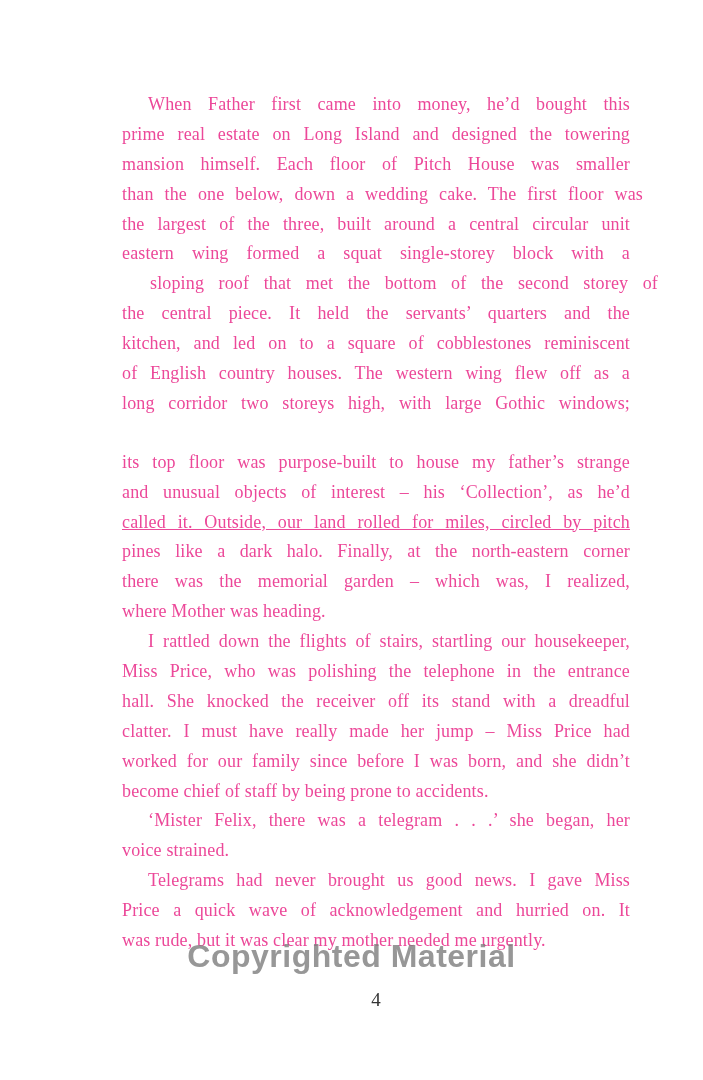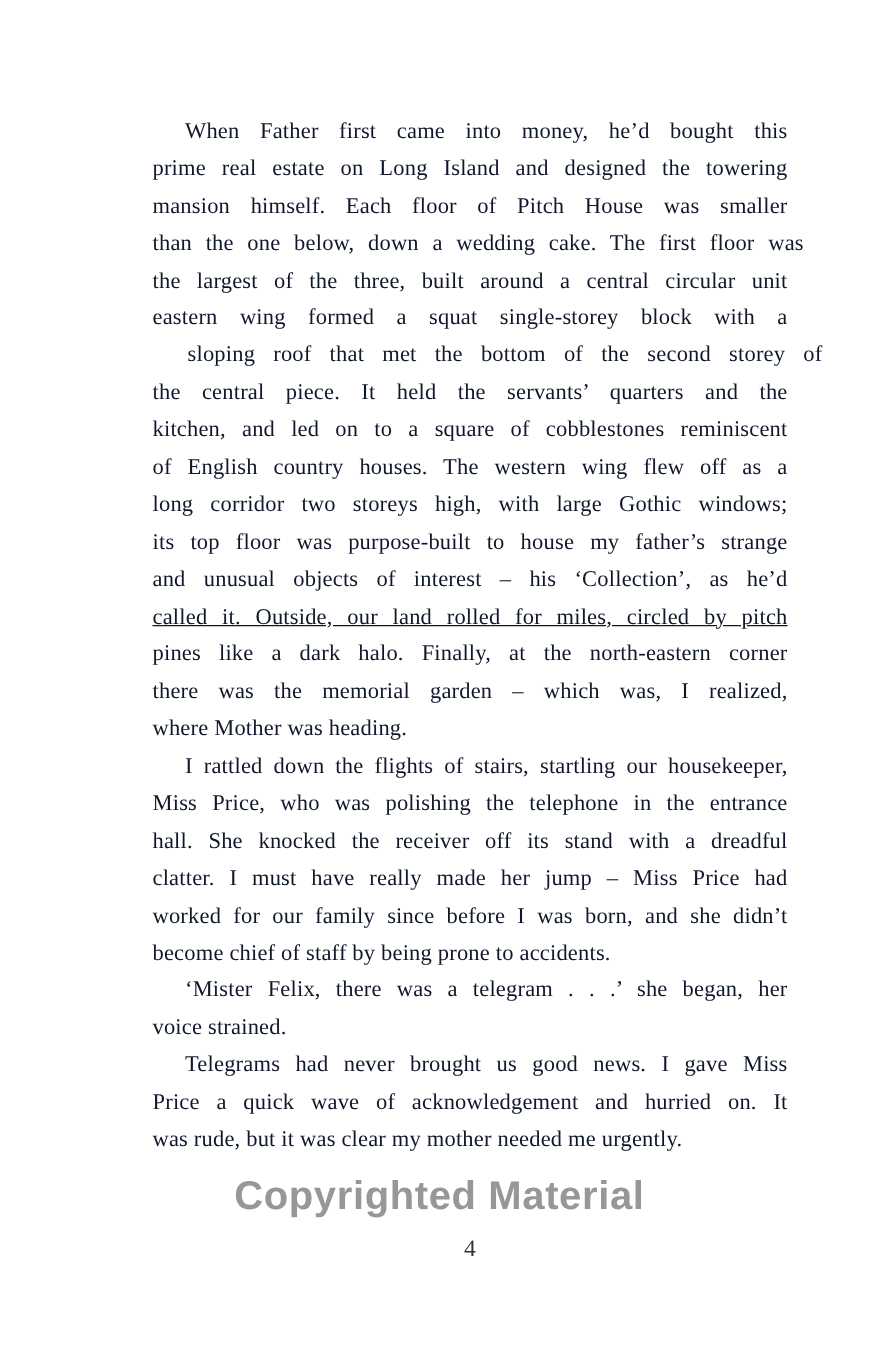--- a/index.html
+++ b/index.html
@@ -16,21 +16,21 @@
     background: #ffffff;
     overflow: hidden;
   }
   .text-block {
     position: absolute;
     left: 122px;
     top: 90px;
     width: 508px;
     font-size: 18px;
     line-height: 29.9px;
-    color: #0f172a;
+    color: #ec4899;
     letter-spacing: 0.15px;
   }
   .line {
     white-space: nowrap;
     height: 29.9px;
   }
   .line.indent {
     padding-left: 26px;
   }
   .watermark {
@@ -67,21 +67,21 @@
       <div class="line" style="word-spacing: 8.10243px;"><span>prime real estate on Long Island and designed the towering</span></div>
       <div class="line" style="word-spacing: 11.8105px;"><span>mansion himself. Each floor of Pitch House was smaller</span></div>
       <div class="line" style="word-spacing: 6.28409px;"><span>than the one below, down a wedding cake. The first floor was</span></div>
       <div class="line" style="word-spacing: 8.36875px;"><span>the largest of the three, built around a central circular unit</span></div>
       <div class="line" style="word-spacing: 13.25px;"><span>eastern wing formed a squat single-storey block with a</span></div>
       <div class="line" style="word-spacing: 9.86719px; margin-left: 28px;"><span>sloping roof that met the bottom of the second storey of</span></div>
       <div class="line" style="word-spacing: 12.4392px;"><span>the central piece. It held the servants’ quarters and the</span></div>
       <div class="line" style="word-spacing: 8.25174px;"><span>kitchen, and led on to a square of cobblestones reminiscent</span></div>
       <div class="line" style="word-spacing: 8.07031px;"><span>of English country houses. The western wing flew off as a</span></div>
       <div class="line" style="word-spacing: 9.02148px;"><span>long corridor two storeys high, with large Gothic windows;</span></div>
-      <div class="line" style="word-spacing: 8.21181px;"><span>its top floor was purpose-built to house my father’s strange</span></div>
+      <div class="line" style="word-spacing: 8.21181px; margin-top: 29px;"><span>its top floor was purpose-built to house my father’s strange</span></div>
       <div class="line" style="word-spacing: 9.91493px;"><span>and unusual objects of interest – his ‘Collection’, as he’d</span></div>
       <div class="line" style="word-spacing: 7.11719px; text-decoration: underline;"><span>called it. Outside, our land rolled for miles, circled by pitch</span></div>
       <div class="line" style="word-spacing: 9.75694px;"><span>pines like a dark halo. Finally, at the north-eastern corner</span></div>
       <div class="line" style="word-spacing: 11.3958px;"><span>there was the memorial garden – which was, I realized,</span></div>
       <div class="line last"><span>where Mother was heading.</span></div>
       <div class="line indent" style="word-spacing: 4.19097px;"><span>I rattled down the flights of stairs, startling our housekeeper,</span></div>
       <div class="line" style="word-spacing: 7.47049px;"><span>Miss Price, who was polishing the telephone in the entrance</span></div>
       <div class="line" style="word-spacing: 7.89687px;"><span>hall. She knocked the receiver off its stand with a dreadful</span></div>
       <div class="line" style="word-spacing: 7.21875px;"><span>clatter. I must have really made her jump – Miss Price had</span></div>
       <div class="line" style="word-spacing: 5.1179px;"><span>worked for our family since before I was born, and she didn’t</span></div>

